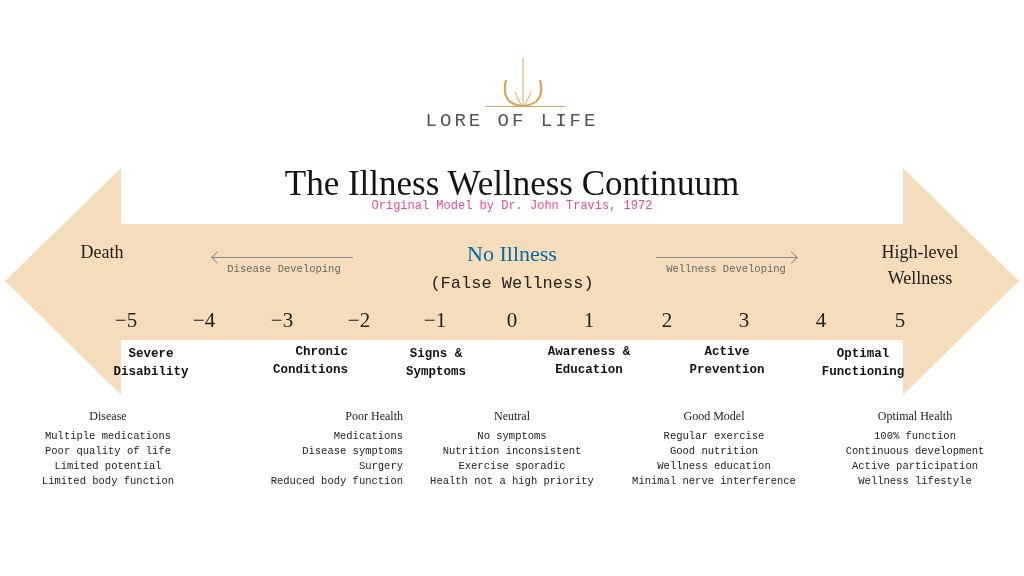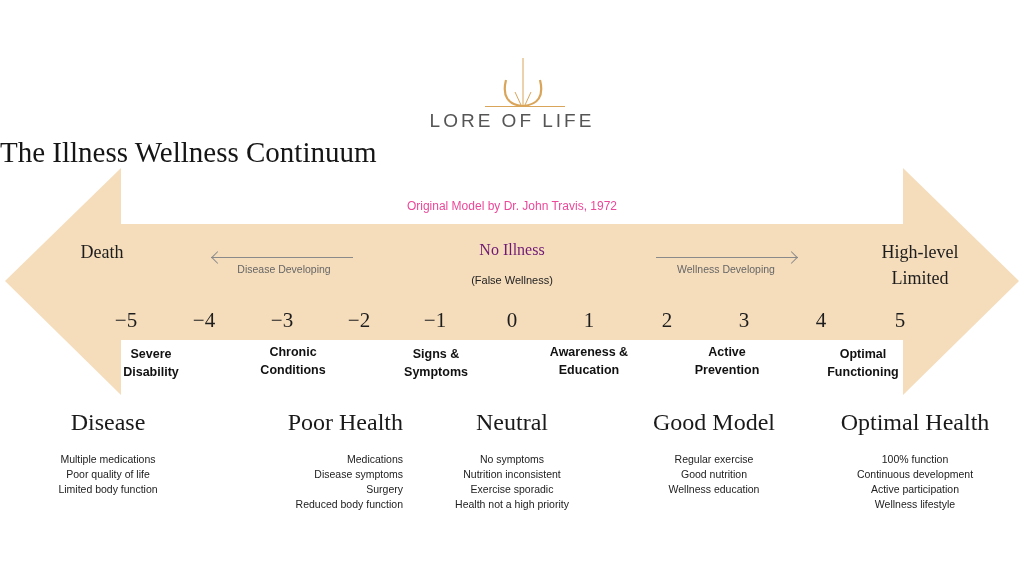--- a/index.html
+++ b/index.html
@@ -1,33 +1,33 @@
 <!DOCTYPE html>
 <html><head>
   <meta charset="utf-8">
   <style>
     html, body { margin: 0; padding: 0; }
     body { width: 1024px; height: 576px; background: #ffffff; position: relative; overflow: hidden; font-family: "Liberation Sans", sans-serif; color: #1a1a1a; }
     .abs { position: absolute; }
     .serif { font-family: "Liberation Serif", "DejaVu Serif", serif; }
-    .sans { font-family: Liberation Sans, sans-serif; }
+    .sans { font-family: Liberation Mono, monospace; }
     #arrow-svg { position: absolute; left: 0; top: 0; }
     .logo-text { left: 412px; top: 110px; width: 200px; text-align: center; font-size: 19px; letter-spacing: 3px; color: #555555; }
-    .title { left: 0; top: 136px; width: 1024px; text-align: left; font-size: 29px; color: #151515; }
+    .title { left: 0; top: 164px; width: 1024px; text-align: center; font-size: 35px; color: #151515; }
     .subtitle { left: 0; top: 199px; width: 1024px; text-align: center; font-size: 12px; color: #ec4899; }
     .end-label { text-align: center; font-size: 18px; line-height: 26px; color: #1d1d1d; }
-    .center-label { font-size: 16px; color: #701a75; text-align: center; }
-    .center-sub { font-size: 11px; color: #222; text-align: center; }
+    .center-label { font-size: 22px; color: #0369a1; text-align: center; }
+    .center-sub { font-size: 17px; color: #222; text-align: center; }
     .dev-line { height: 1px; background: #8a8a8a; }
     .dev-text { font-size: 10.5px; color: #666; text-align: center; }
     .dev-head { width: 8px; height: 8px; border-left: 1px solid #8a8a8a; border-bottom: 1px solid #8a8a8a; }
     .tick { font-size: 21px; color: #1d1d1d; text-align: center; width: 40px; }
     .stage { font-size: 12.5px; font-weight: bold; line-height: 18px; color: #111; text-align: center; width: 110px; }
     .cat { text-align: center; width: 200px; }
-    .cat-title { font-size: 24px; color: #1a1a1a; margin-bottom: 16px; }
+    .cat-title { font-size: 12px; color: #1a1a1a; margin-bottom: 5px; }
     .cat-item { font-size: 10.5px; line-height: 15px; color: #222; }
   </style>
 </head>
 <body>
 
 <svg id="arrow-svg" width="1024" height="576" viewBox="0 0 1024 576">
   <polygon points="5,281 121,168 121,224 903,224 903,168 1019,281 903,395 903,340 121,340 121,395" fill="#F5DDBC"></polygon>
 
   <g stroke="#D9A55A" fill="none">
     <line x1="523" y1="58" x2="523" y2="106" stroke-width="1"></line>
@@ -42,21 +42,21 @@
 
 <div class="abs title serif">The Illness Wellness Continuum</div>
 <div class="abs subtitle sans">Original Model by Dr. John Travis, 1972</div>
 
 <div class="abs end-label serif" style="left:42px; top:239px; width:120px;">
   <div>Death</div>
 </div>
 
 <div class="abs end-label serif" style="left:860px; top:239px; width:120px;">
   <div>High-level</div>
-  <div>Limited</div>
+  <div>Wellness</div>
 </div>
 
 <div class="abs center-label serif" style="left:412px; top:241px; width:200px;">No Illness</div>
 <div class="abs center-sub sans" style="left:412px; top:274px; width:200px;">(False Wellness)</div>
 
 <div class="abs" style="left:210px; top:252px; width:143px; height:10px;">
   <div class="abs dev-line" style="left:1px; top:5px; width:142px;"></div>
   <div class="abs dev-head" style="left:3px; top:1px; transform:rotate(45deg);"></div>
 </div>
 <div class="abs dev-text sans" style="left:214px; top:263px; width:140px;">Disease Developing</div>
@@ -76,21 +76,21 @@
 <div class="abs tick serif" style="left:569px; top:308px;">1</div>
 <div class="abs tick serif" style="left:647px; top:308px;">2</div>
 <div class="abs tick serif" style="left:724px; top:308px;">3</div>
 <div class="abs tick serif" style="left:801px; top:308px;">4</div>
 <div class="abs tick serif" style="left:880px; top:308px;">5</div>
 
 <div class="abs stage sans" style="left:96px; top:345px;">
   <div>Severe</div>
   <div>Disability</div>
 </div>
-<div class="abs stage sans" style="left:238px; top:343px;">
+<div class="abs stage sans" style="left:238px; top:343px;text-align:right;">
   <div>Chronic</div>
   <div>Conditions</div>
 </div>
 <div class="abs stage sans" style="left:381px; top:345px;">
   <div>Signs &amp;</div>
   <div>Symptoms</div>
 </div>
 <div class="abs stage sans" style="left:534px; top:343px;">
   <div>Awareness &amp;</div>
   <div>Education</div>
@@ -101,20 +101,21 @@
 </div>
 <div class="abs stage sans" style="left:808px; top:345px;">
   <div>Optimal</div>
   <div>Functioning</div>
 </div>
 
 <div class="abs cat" style="left:8px; top:409px;">
   <div class="cat-title serif">Disease</div>
   <div class="cat-item sans">Multiple medications</div>
   <div class="cat-item sans">Poor quality of life</div>
+  <div class="cat-item sans">Limited potential</div>
   <div class="cat-item sans">Limited body function</div>
 </div>
 <div class="abs cat" style="left:203px; top:409px;text-align:right;">
   <div class="cat-title serif">Poor Health</div>
   <div class="cat-item sans">Medications</div>
   <div class="cat-item sans">Disease symptoms</div>
   <div class="cat-item sans">Surgery</div>
   <div class="cat-item sans">Reduced body function</div>
 </div>
 <div class="abs cat" style="left:412px; top:409px;">
@@ -122,20 +123,21 @@
   <div class="cat-item sans">No symptoms</div>
   <div class="cat-item sans">Nutrition inconsistent</div>
   <div class="cat-item sans">Exercise sporadic</div>
   <div class="cat-item sans">Health not a high priority</div>
 </div>
 <div class="abs cat" style="left:614px; top:409px;">
   <div class="cat-title serif">Good Model</div>
   <div class="cat-item sans">Regular exercise</div>
   <div class="cat-item sans">Good nutrition</div>
   <div class="cat-item sans">Wellness education</div>
+  <div class="cat-item sans">Minimal nerve interference</div>
 </div>
 <div class="abs cat" style="left:815px; top:409px;">
   <div class="cat-title serif">Optimal Health</div>
   <div class="cat-item sans">100% function</div>
   <div class="cat-item sans">Continuous development</div>
   <div class="cat-item sans">Active participation</div>
   <div class="cat-item sans">Wellness lifestyle</div>
 </div>
 
 </body></html>

